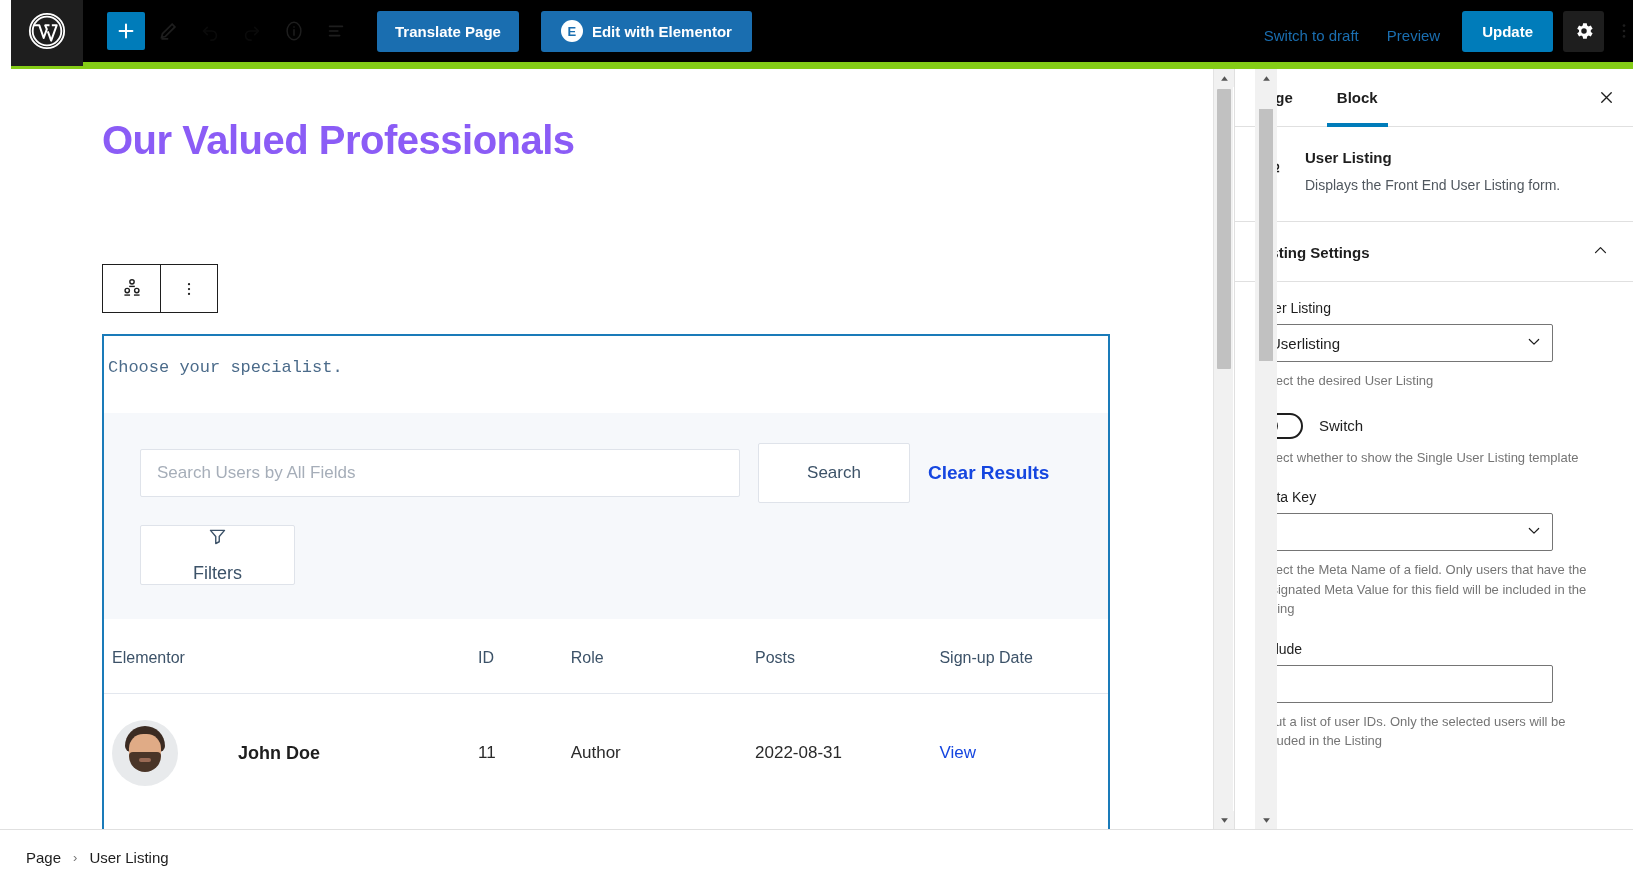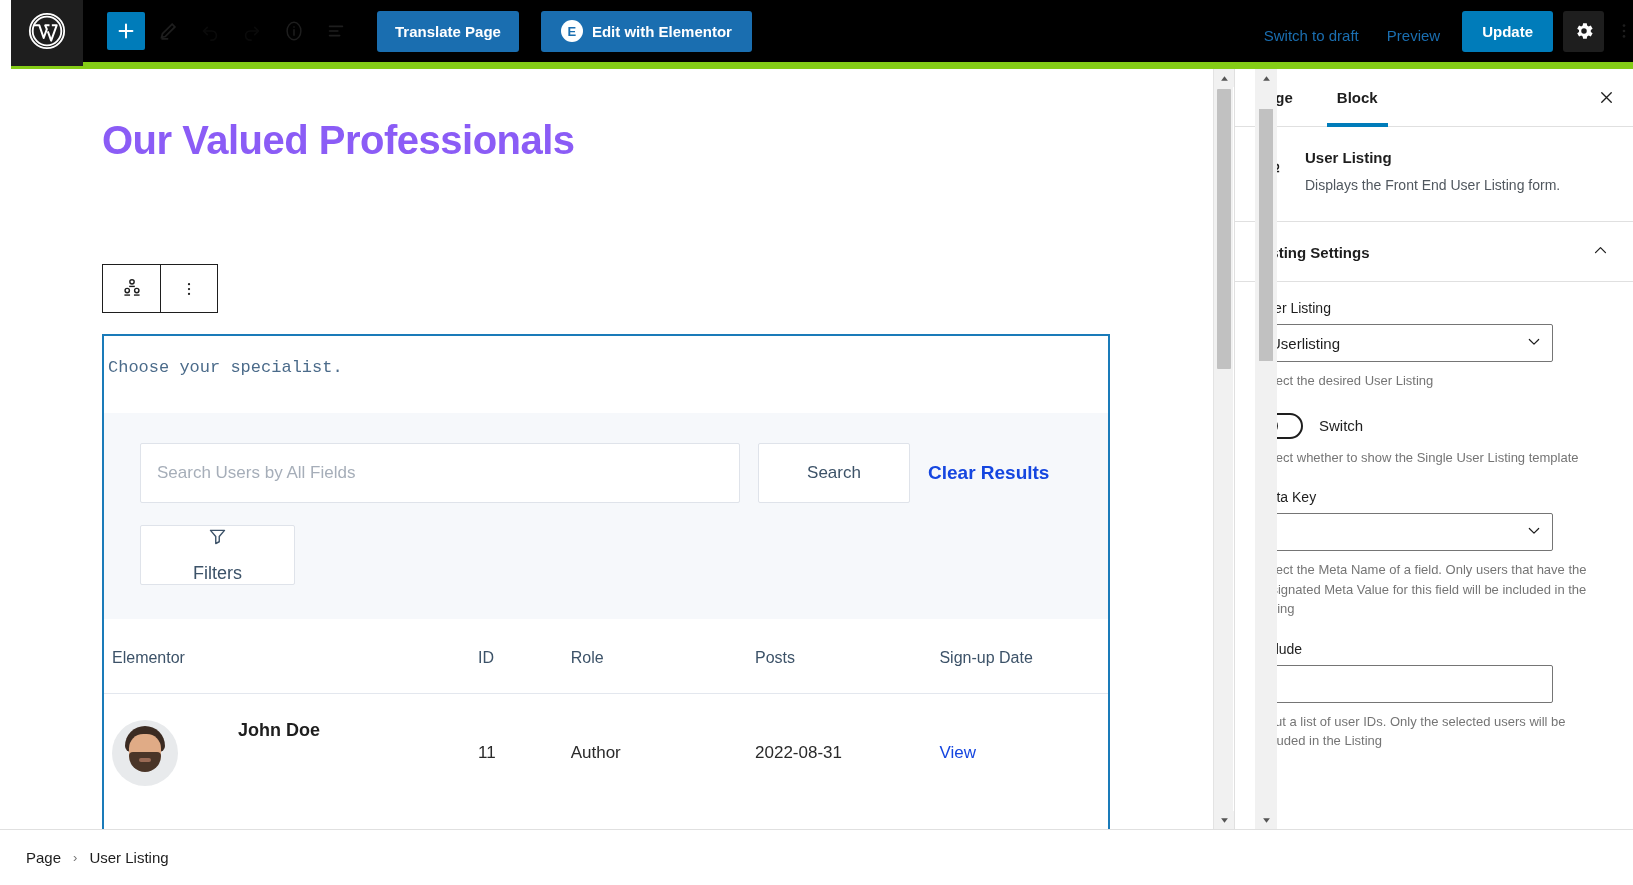--- a/index.html
+++ b/index.html
@@ -107,21 +107,21 @@
   .exp-sub {
     font-size: 17px; color: #4b6b8a; padding: 22px 0 0 4px;
     font-family: Liberation Mono, monospace;
   }
 
   .search-panel {
     margin-top: 36px; background: #f6f8fb; padding: 30px 36px 34px 36px;
   }
   .search-row { display: flex; align-items: center; gap: 18px; }
   .search-input {
-    width: 600px; height: 60px; border: 1px solid #dfe3ea; background: #fff;
+    width: 600px; height: 48px; border: 1px solid #dfe3ea; background: #fff;
     padding: 0 16px; font-size: 17px; color: #1d4ed8; border-radius: 2px;
     font-family: "Liberation Sans", sans-serif;
   }
   .search-input::placeholder { color: #a6aeb9; }
   .search-btn {
     width: 152px; height: 60px; border: 1px solid #dfe3ea; background: #fff;
     font-size: 17px; color: #3c5268; cursor: pointer; border-radius: 2px;
     font-family: "Liberation Sans", sans-serif;
   }
   .clear-link {
@@ -145,21 +145,21 @@
   }
   .user-table td {
     font-size: 17px; color: #2a2a2a; padding: 26px 0; text-align: left;
     font-family: "Liberation Sans", sans-serif;
   }
   .col-user { width: 355px; padding-left: 8px !important; }
   .col-id { width: 88px; }
   .col-role { width: 175px; }
   .col-posts { width: 175px; }
   .col-date { width: 160px; }
-  .avatar-cell { display: flex; gap: 60px; }
+  .avatar-cell { display: flex; align-items: center; gap: 60px; }
   .avatar {
     width: 66px; height: 66px; border-radius: 50%; flex: 0 0 66px; overflow: hidden;
     background: #e8eaec; position: relative;
   }
   .avatar .hair { position:absolute; left:13px; top:6px; width:40px; height:26px; background:#3b2b22; border-radius:20px 20px 6px 6px; }
   .avatar .face { position:absolute; left:17px; top:14px; width:32px; height:36px; background:#e0ab86; border-radius:16px 16px 18px 18px; }
   .avatar .beard { position:absolute; left:17px; top:32px; width:32px; height:20px; background:#4a3528; border-radius:4px 4px 16px 16px; }
   .avatar .mouth { position:absolute; left:27px; top:38px; width:12px; height:4px; background:#9a6a55; border-radius:3px; }
   .uname { font-size: 18px; font-weight: 700; color: #1e1e1e; }
   .view-link { color: #1546e0; font-size: 17px; text-decoration: none; cursor: pointer; }

